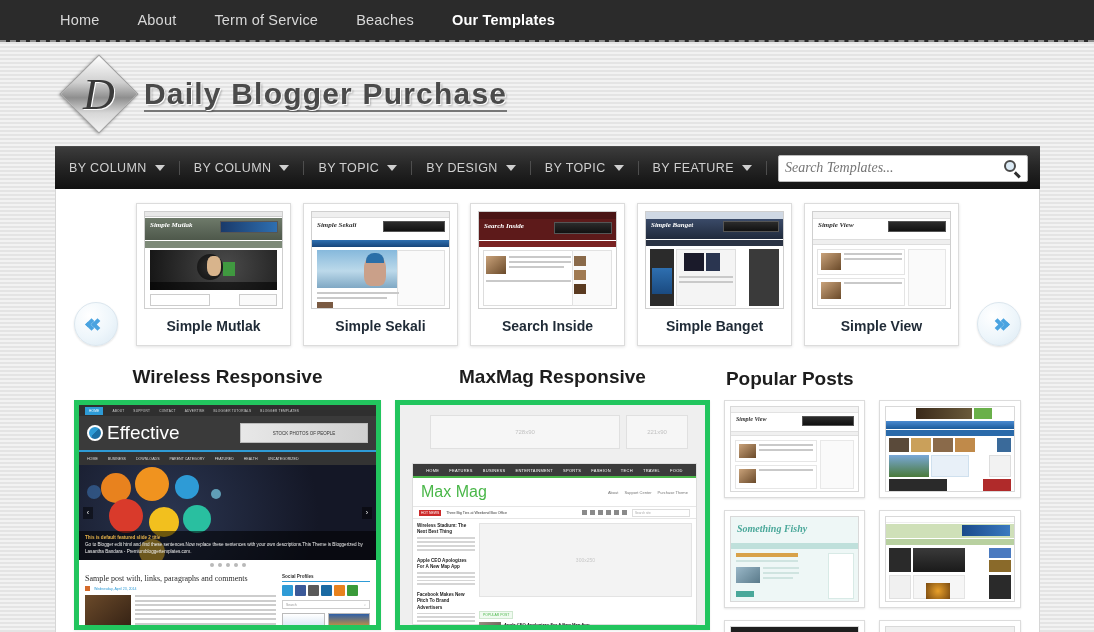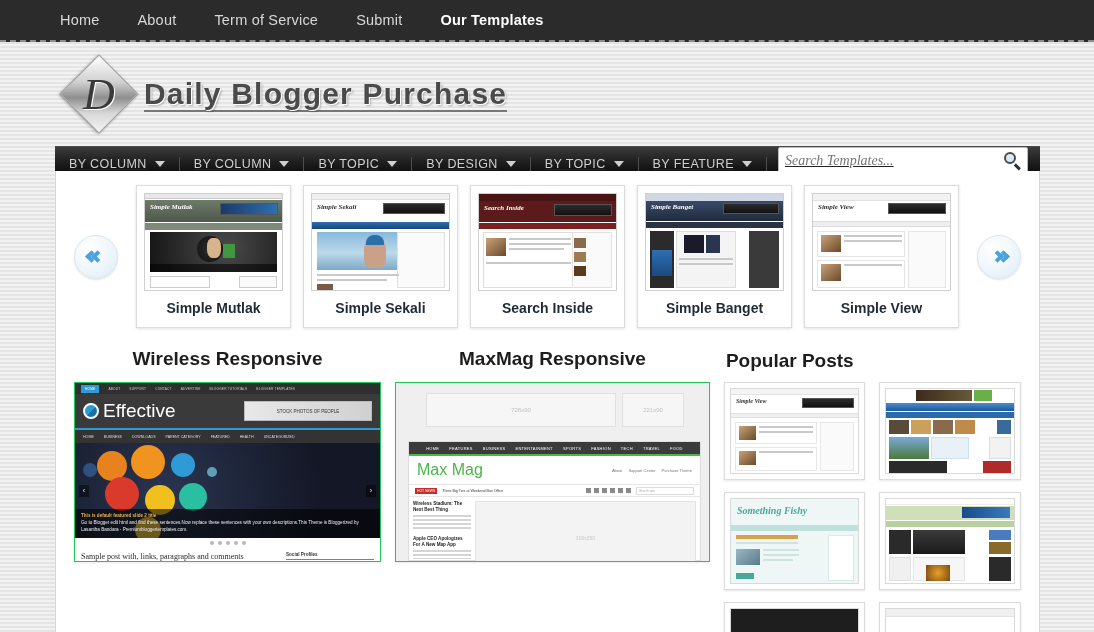--- a/index.html
+++ b/index.html
@@ -80,27 +80,26 @@
     color: #555;
     text-shadow: 1px 1px 0 #fff;
     margin-top: 3px;
   }
 
   
   .wrapper { width: 985px; margin-left: 55px; }
 
   
   .menubar {
-    height: 25px;
+    height: 43px;
     background: linear-gradient(to bottom, #3c3c3c 0%, #262626 45%, #111 100%);
     display: flex;
-    align-items: flex-end;
+    align-items: center;
     border-top: 1px solid #4a4a4a;
     position: relative;
-    text-decoration: underline;
   }
   .menu-item {
     display: flex; align-items: center;
     padding: 0 14px;
     color: #cfcfcf;
     font-size: 12.5px;
     letter-spacing: .4px;
     border-right: 1px solid #4e4e4e;
     cursor: pointer;
     white-space: nowrap;
@@ -156,21 +155,21 @@
     border-left: 1px solid #d6d6d6;
     border-right: 1px solid #d6d6d6;
     min-height: 430px;
     padding-top: 14px;
     position: relative;
   }
 
   
   .carousel {
     display: flex;
-    align-items: center;
+    align-items: flex-end;
     padding: 0 18px;
     gap: 9px;
   }
   .arrow {
     width: 44px; height: 44px;
     border-radius: 50%;
     background: radial-gradient(circle at 35% 30%, #ffffff 0%, #eef6fb 55%, #dbe9f3 100%);
     border: 1px solid #dbe6ee;
     box-shadow: 0 1px 2px rgba(0,0,0,.12);
     display: flex; align-items: center; justify-content: center;
@@ -246,23 +245,23 @@
   .feat-col { width: 310px; }
   .feat-col.wide { width: 318px; }
   .feat-title {
     text-align: center;
     font-size: 19px;
     font-weight: bold;
     color: #1d1d1d;
     padding: 8px 0 12px 0;
   }
   .feat-shot {
-    border: 1px solid #22c55e;
+    border: 5px solid #22c55e;
     background: #fff;
-    height: 180px;
+    height: 230px;
     overflow: hidden;
     position: relative;
     box-shadow: 0 1px 2px rgba(0,0,0,.08);
   }
 
   
   .eff-topnav {
     height: 11px; background: #2f2f2f;
     display: flex; align-items: center; gap: 9px;
     padding-left: 6px; position: relative;
@@ -431,21 +430,21 @@
     overflow: hidden; position: relative; background: #fff;
   }
 </style>
 </head>
 <body>
 
 <div class="topbar">
   <a href="#">Home</a>
   <a href="#">About</a>
   <a href="#">Term of Service</a>
-  <a href="#">Submit</a>
+  <a href="#">Beaches</a>
   <a href="#" class="active">Our Templates</a>
 </div>
 
 <div class="header">
   <div class="logo">
     <div class="diamond-wrap">
       <div class="diamond"></div>
       <div class="diamond-letter">D</div>
     </div>
     <div class="logo-text">

